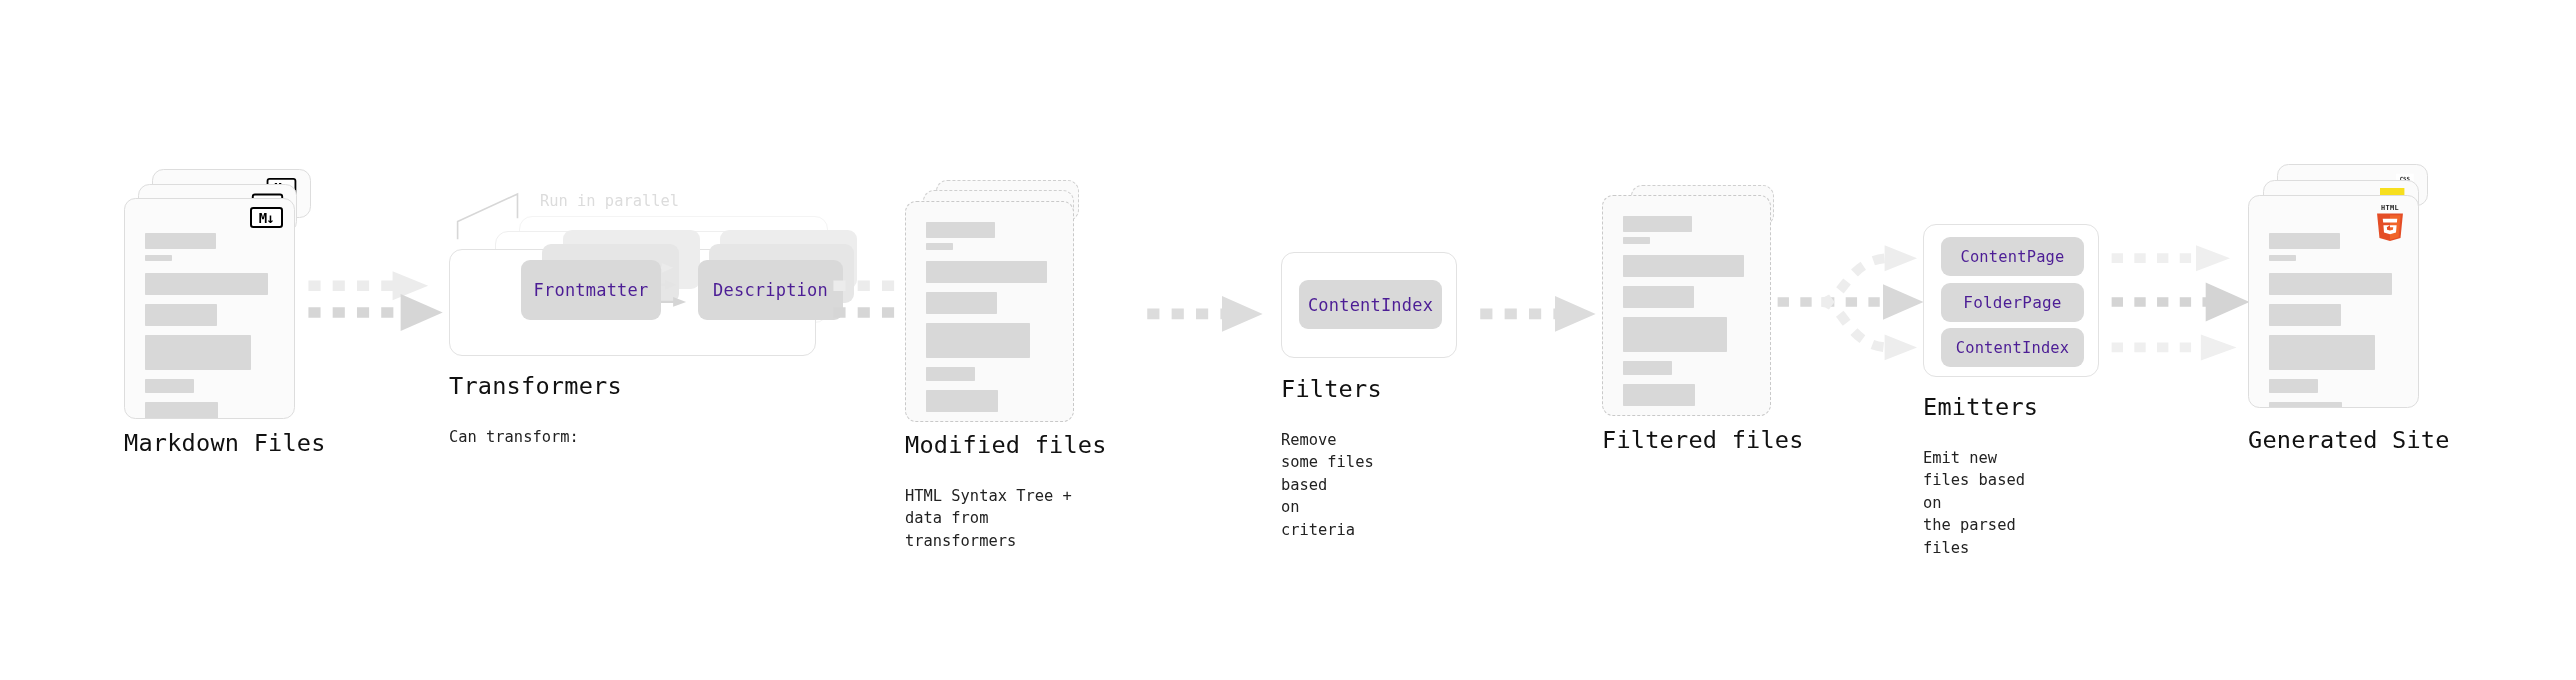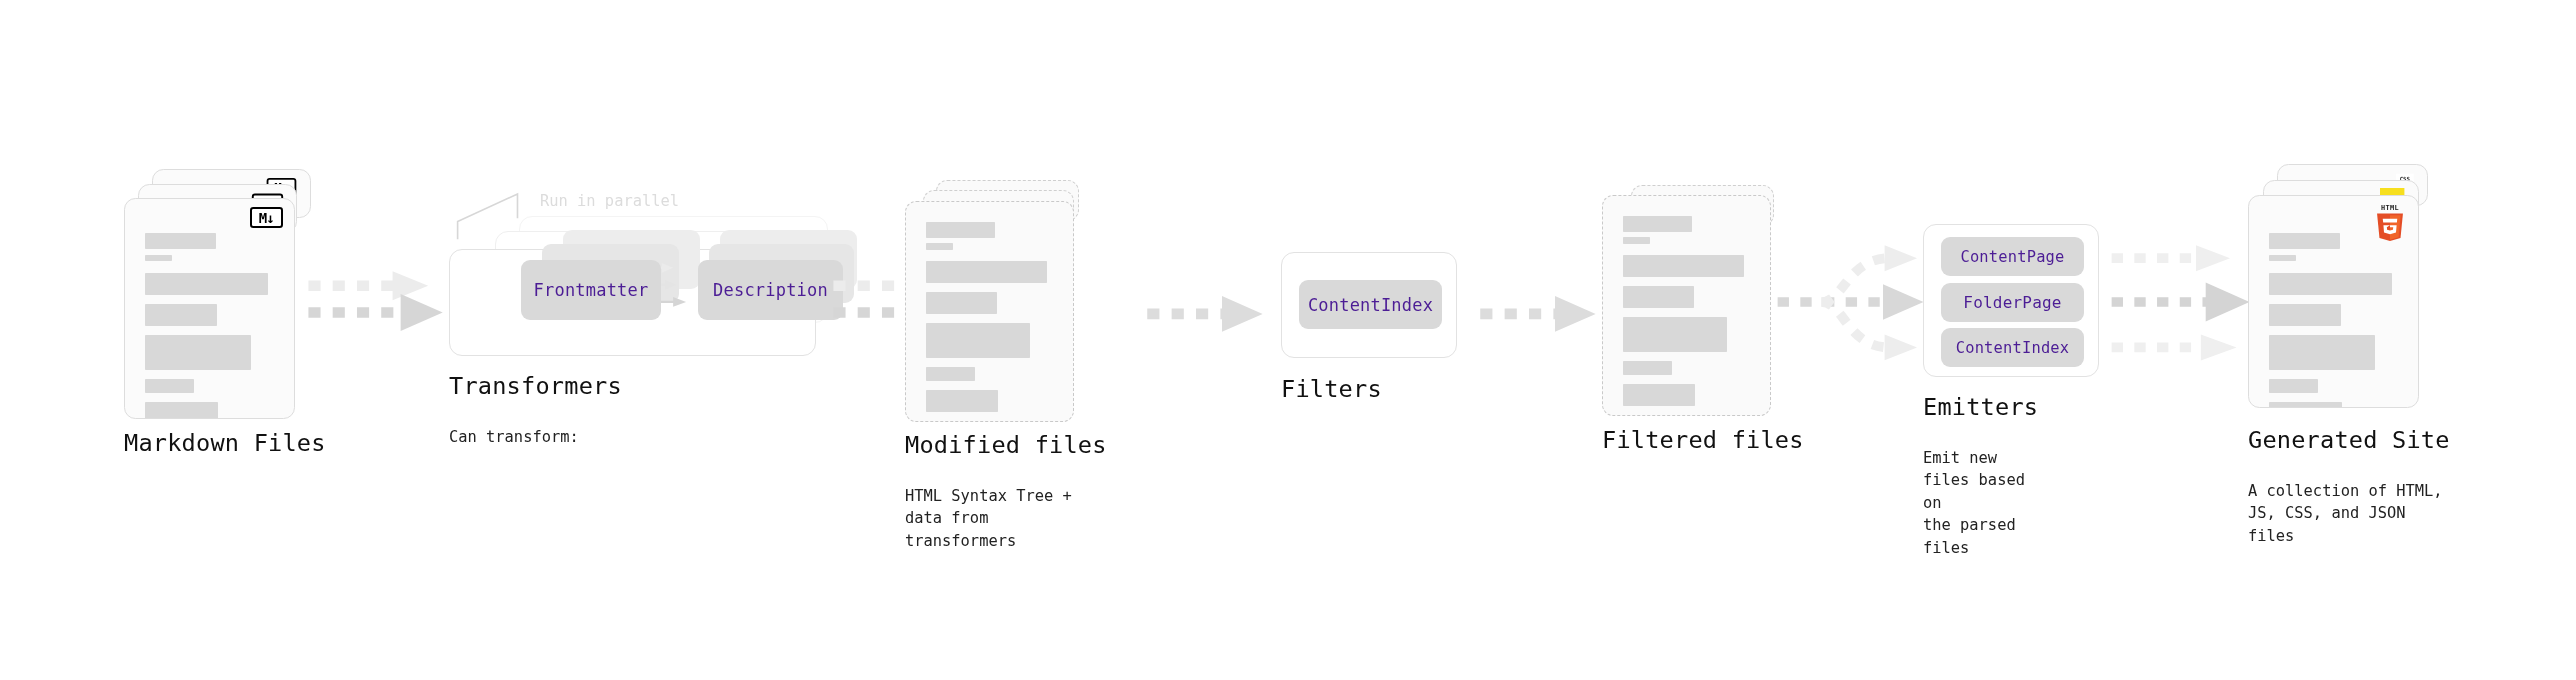--- a/index.html
+++ b/index.html
@@ -296,20 +296,22 @@
     </g>
     <polygon points="96,16 146,38 96,60" fill="#dcdcdc"></polygon>
   </svg>
 
   <div class="stage" style="left:1281px; top:0;">
     <div class="proc-box" style="left:0; top:252px; width:176px; height:106px; position:absolute;"></div>
     <div class="chip" style="left:18px; top:280px; width:143px; height:49px;">ContentIndex</div>
 
     <div style="position:absolute; top:375px; left:0;">
       <div class="caption-title">Filters</div>
+      <div class="caption-sub">Remove some files based
+on criteria</div>
     </div>
   </div>
 
   <svg class="conn" style="left:1477px; top:283px;" width="130" height="65" viewBox="0 0 160 80">
     <g stroke="#dcdcdc" stroke-width="13" stroke-dasharray="15 15" fill="none">
       <line x1="4" y1="38" x2="104" y2="38"></line>
     </g>
     <polygon points="96,16 146,38 96,60" fill="#dcdcdc"></polygon>
   </svg>
 
@@ -409,19 +411,17 @@
           <div class="ln p3"></div>
           <div class="ln p4"></div>
           <div class="ln p5"></div>
 
         </div>
       </div>
     </div>
 
     <div style="position:absolute; top:426px; left:0;">
       <div class="caption-title">Generated Site</div>
-      <div class="caption-sub">A collection of HTML,
-JS, CSS, and JSON files</div>
     </div>
   </div>
 
 </div>
 
 
 </body></html>

